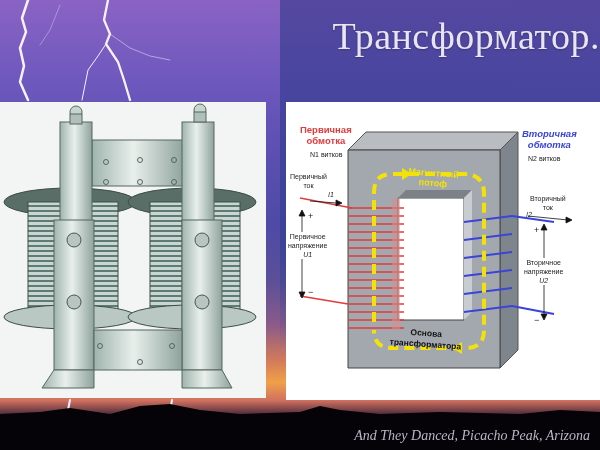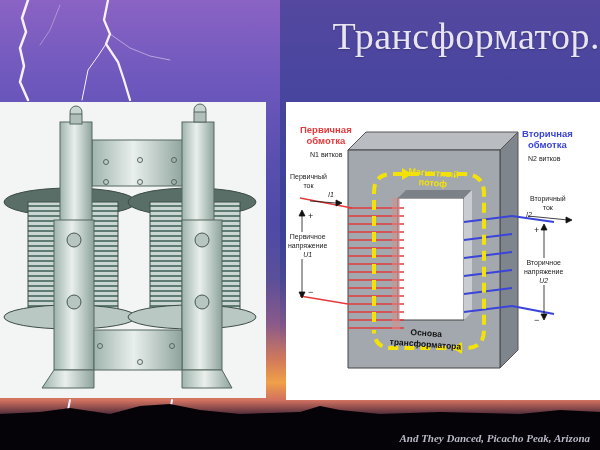--- a/index.html
+++ b/index.html
@@ -13,24 +13,24 @@
   .lightning { position:absolute; inset:0; }
   .title { position:absolute; left:0; right:0; top:14px; text-align:right;
     font-family:"Liberation Serif", serif; font-size:38px; color:#e8e4f0;
     letter-spacing:0.5px; text-shadow:0 1px 2px rgba(0,0,0,0.25); }
   .photo { position:absolute; left:0; top:102px; width:266px; height:296px;
     background:#f3f5f4; }
   .diagram { position:absolute; left:286px; top:102px; width:297px; height:298px;
     background:#ffffff;padding-left:41px; }
   .ground { position:absolute; left:0; right:0; bottom:0; height:50px; }
   .caption { position:absolute; right:10px; bottom:6px; font-family:"Liberation Serif", serif;
-    font-style:italic; font-size:11px; color:#b9b9c6;font-weight:bold; }
+    font-style:italic; font-size:14px; color:#b9b9c6; }
   .lbl { position:absolute; font-size:7px; color:#222; text-align:center; line-height:9px; }
   .lbl-red { color:#e23b3b; font-weight:bold; font-size:9.5px; line-height:11px; }
-  .lbl-blue { color:#3a44d8; font-weight:bold; font-size:9.5px; line-height:11px; }
+  .lbl-blue { color:#3a44d8; font-weight:bold; font-size:9.5px; line-height:11px;font-style:italic; }
   .lbl-yellow { color:#f3e20a; font-weight:bold; font-size:9px; line-height:10px; transform:rotate(4deg); }
   .lbl-core { color:#111; font-weight:bold; font-size:8.5px; line-height:11px; }
 </style>
 </head>
 <body>
 
 <div class="slide">
   <div class="sky-right"></div>
 
   <svg class="lightning" width="600" height="450" viewBox="0 0 600 450">

